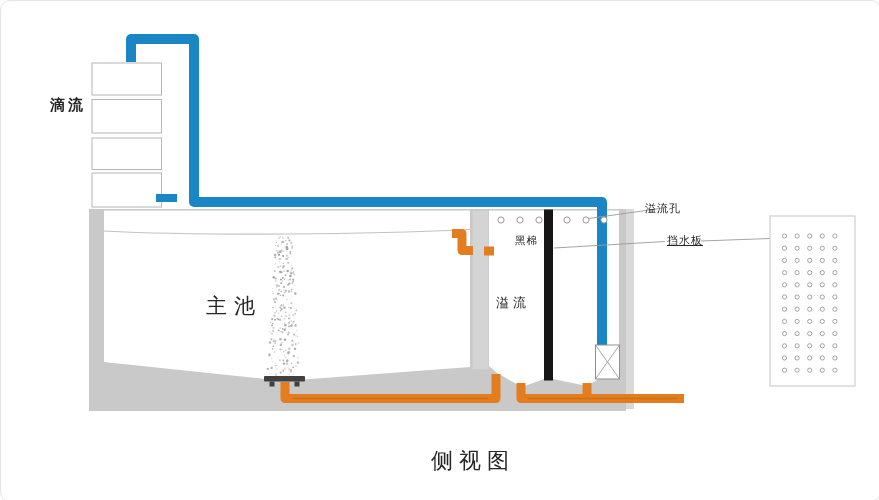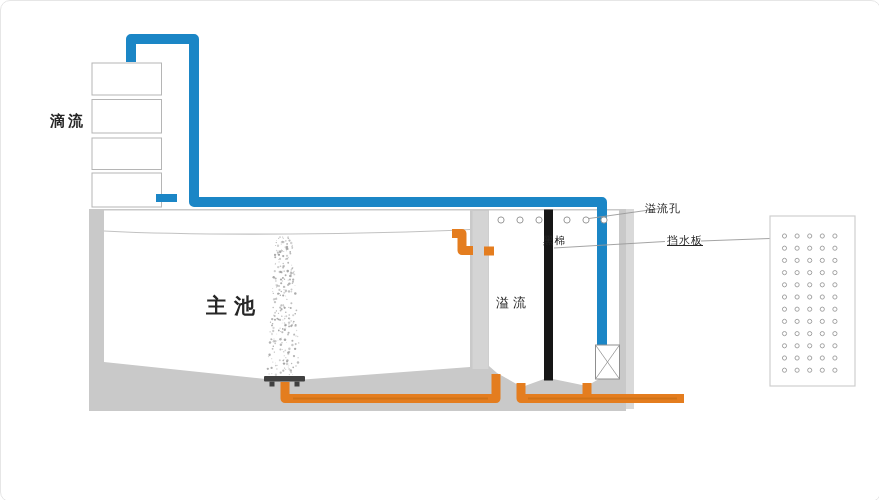--- a/index.html
+++ b/index.html
@@ -8,24 +8,24 @@
     width:879px;height:500px;
     background:#fff;
     border:1px solid #e6e6e6;
     border-radius:10px;
     overflow:hidden;
     font-family:"Liberation Serif","DejaVu Serif",serif;
     color:var(--text,#262626);
   }
   .stage svg{position:absolute;left:0;top:0;}
   .lbl{position:absolute;white-space:nowrap;line-height:1;color:var(--text,#262626);}
-  .lbl-drip{left:49px;top:113px;font-size:15px;letter-spacing:3px;font-weight:600;}
-  .lbl-main{left:205px;top:295px;font-size:21px;letter-spacing:7px;font-weight:bold;}
+  .lbl-drip{left:49px;top:97px;font-size:15px;letter-spacing:3px;font-weight:600;}
+  .lbl-main{left:205px;top:295px;font-size:21px;letter-spacing:7px;}
   .lbl-overflow{left:495px;top:295px;font-size:13px;letter-spacing:4px;}
-  .lbl-cotton{left:542px;top:235px;font-size:10.5px;letter-spacing:1px;}
+  .lbl-cotton{left:514px;top:235px;font-size:10.5px;letter-spacing:1px;}
   .lbl-hole{left:644px;top:202px;font-size:11px;letter-spacing:1px;}
   .lbl-baffle{left:666px;top:234px;font-size:11px;letter-spacing:1px;text-decoration:underline;}
   .lbl-title{left:430px;top:449px;font-size:22px;letter-spacing:6px;}
 </style>
 </head>
 <body>
 
 <div class="stage" style="--blue: #1b86c6; --orange: #e47d1f; --orangeDark: #c06a12; --gray: #c9c9c9; --grayLight: #d9d9d9; --black: #161616; --leader: #9a9a9a; --outline: #b5b5b5; --text: #262626;">
 
   <svg width="879" height="500" viewBox="0 0 879 500">
@@ -431,13 +431,14 @@
         <circle cx="833.9" cy="369.2" r="2.1"></circle>
       </g>
   </svg>
 
   <div class="lbl lbl-drip">滴流</div>
   <div class="lbl lbl-main">主池</div>
   <div class="lbl lbl-overflow">溢流</div>
   <div class="lbl lbl-cotton">黑棉</div>
   <div class="lbl lbl-hole">溢流孔</div>
   <div class="lbl lbl-baffle">挡水板</div>
+  <div class="lbl lbl-title">侧视图</div>
 </div>
 
 </body></html>

